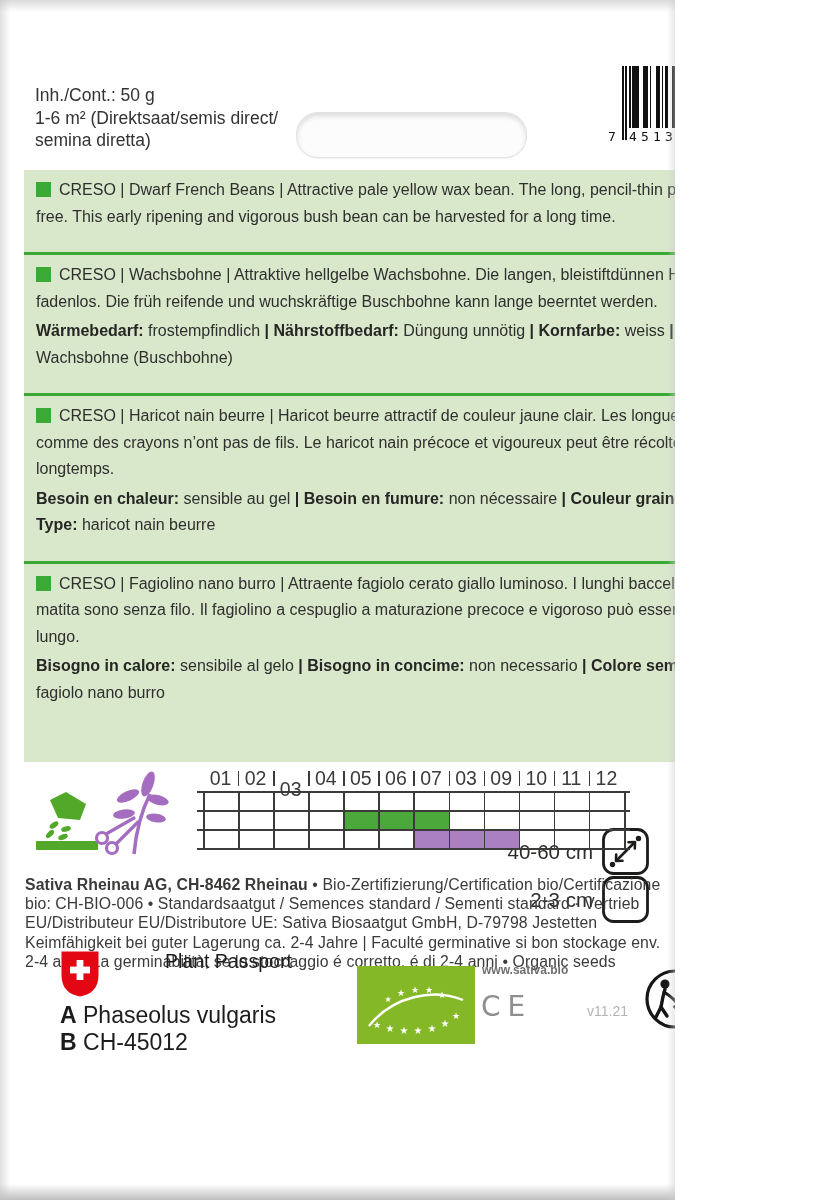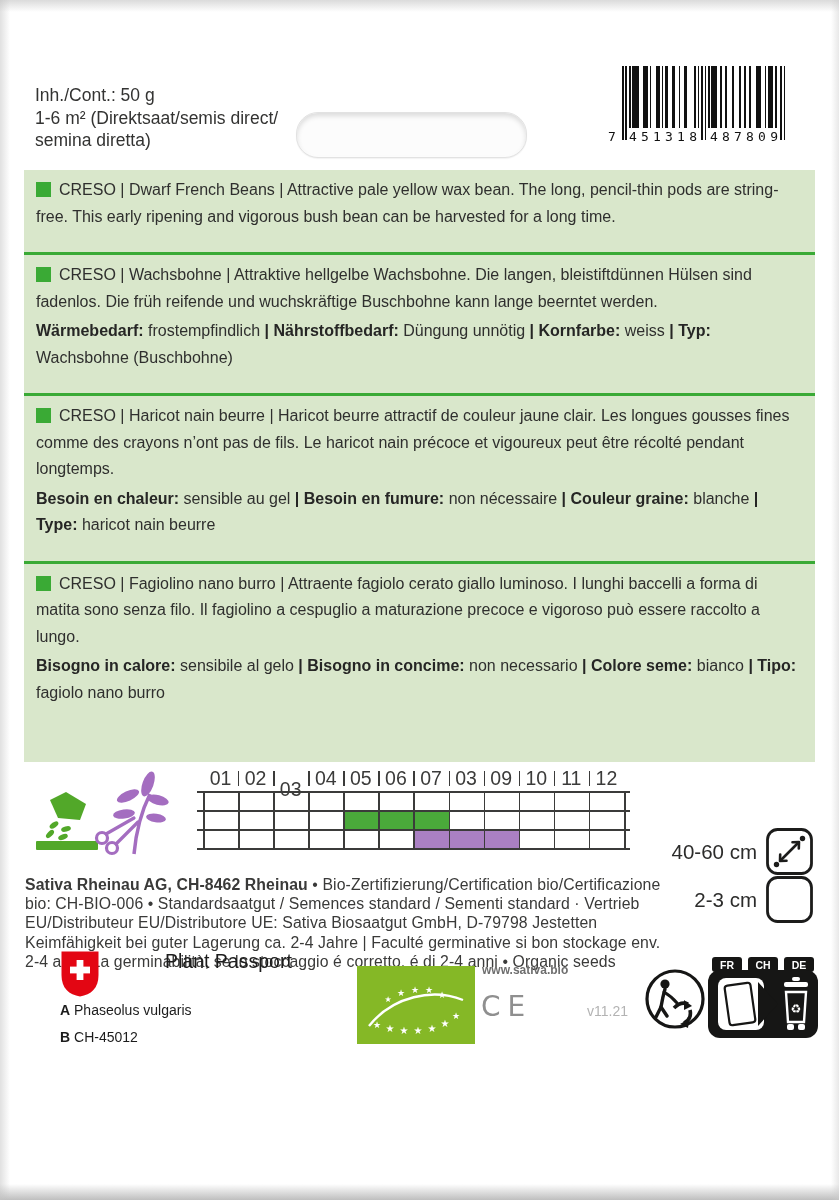--- a/index.html
+++ b/index.html
@@ -1,17 +1,17 @@
 <!DOCTYPE html>
 <html style="--accent-green: #3aaa35; --panel-green: #d9e7cb; --cal-green: #4aa93a; --cal-purple: #aa80c3; --icon-green: #52a829; --icon-purple: #a46dc0; --swiss-red: #e30613; --eu-green: #85b826;"><head>
 <meta charset="utf-8">
 <style>
   html,body{margin:0;padding:0;background:#fff;}
   #packet{
-    position:relative; width:839px; height:1200px; background:#fff; overflow:hidden;
+    position:relative; width:675px; height:1200px; background:#fff; overflow:hidden;
     font-family:"Liberation Sans", sans-serif; color:#2f2f2e;
   }
   
   .edge{position:absolute; pointer-events:none; z-index:50;}
   .edge-top{top:0;left:0;right:0;height:12px;background:linear-gradient(#bdbdbd,rgba(255,255,255,0));opacity:.55;}
   .edge-bottom{bottom:0;left:0;right:0;height:16px;background:linear-gradient(rgba(255,255,255,0),#a9a9a9);opacity:.75;}
   .edge-left{top:0;bottom:0;left:0;width:10px;background:linear-gradient(90deg,#c2c2c2,rgba(255,255,255,0));opacity:.5;}
   .edge-right{top:0;bottom:0;right:0;width:8px;background:linear-gradient(270deg,#cccccc,rgba(255,255,255,0));opacity:.45;}
 
   
@@ -56,21 +56,21 @@
   
   .space-row{position:absolute;right:26px;display:flex;align-items:center;gap:9px;}
   .space-label{font-size:20.5px;color:#2c2c2b;}
   .pict rect.frame{fill:#fff;stroke:#1c1c1b;stroke-width:2.8;}
   .pict .blk{fill:#1c1c1b;}
   .pict .ln{stroke:#1c1c1b;stroke-width:2.6;stroke-linecap:round;fill:none;}
 
   
   .address{position:absolute;left:25px;top:859px;width:650px;font-size:15.8px;line-height:19.3px;letter-spacing:.1px;color:#3a3a39;}
   .pp-title{position:absolute;left:165px;top:950px;font-size:19.5px;color:#1c1c1c;}
-  .pp-line{position:absolute;font-size:14px;color:#1c1c1c;}
+  .pp-line{position:absolute;font-size:23px;color:#1c1c1c;}
   .website{position:absolute;left:482px;top:963px;font-size:12px;font-weight:bold;color:#6e6e6e;}
   .ce-mark{position:absolute;left:481px;top:990px;font-size:28px;color:#8f8f8f;letter-spacing:7px;font-family:"DejaVu Sans",sans-serif;}
   .version{position:absolute;left:587px;top:1003px;font-size:14px;color:#b3b3b3;}
   svg text.star{font-family:"DejaVu Sans",sans-serif;fill:#fff;}
 </style>
 </head>
 <body>
 
 <div id="packet">
 

